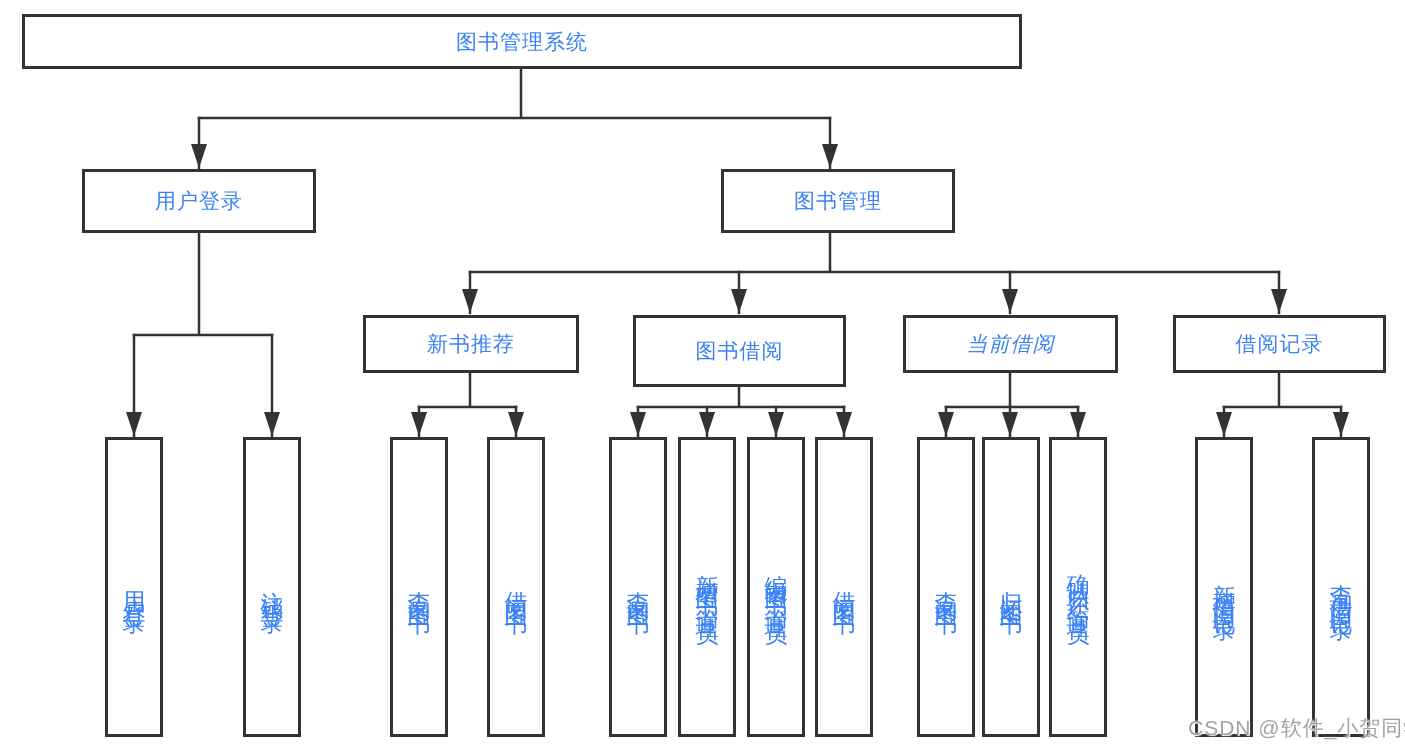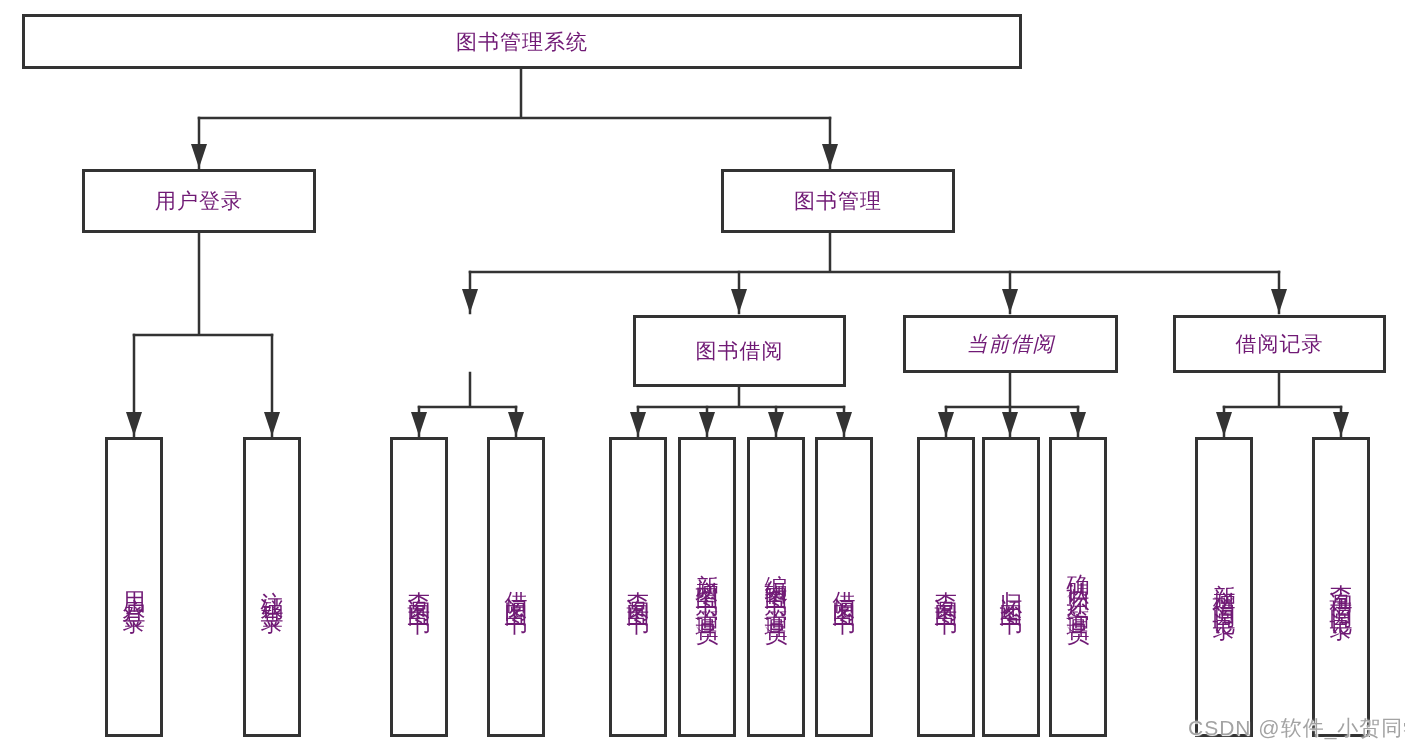--- a/index.html
+++ b/index.html
@@ -26,21 +26,21 @@
     position: absolute;
     box-sizing: border-box;
     border: 3px solid #333333;
     background: #ffffff;
     display: flex;
     align-items: center;
     justify-content: center;
     color: #333333;
   }
   .box .lbl {
-    color: #701a75;
+    color: #3b82f6;
     letter-spacing: 1px;
     white-space: nowrap;
   }
   .h .lbl { font-size: 21px; }
   .leaf {
     top: 437px;
     width: 58px;
     height: 300px;
   }
   .leaf .lbl {
@@ -112,20 +112,23 @@
     <span class="lbl">图书管理系统</span>
   </div>
 
   <div class="box h" style="left:82px; top:169px; width:234px; height:64px;">
     <span class="lbl">用户登录</span>
   </div>
   <div class="box h" style="left:713px; top:169px; width:234px; height:64px;margin-left:8px;">
     <span class="lbl">图书管理</span>
   </div>
 
+  <div class="box h" style="left:363px; top:315px; width:216px; height:58px;">
+    <span class="lbl">新书推荐</span>
+  </div>
   <div class="box h" style="left:633px; top:315px; width:213px; height:72px;">
     <span class="lbl">图书借阅</span>
   </div>
   <div class="box h" style="left:903px; top:315px; width:215px; height:58px;font-style:italic;">
     <span class="lbl">当前借阅</span>
   </div>
   <div class="box h" style="left:1173px; top:315px; width:213px; height:58px;">
     <span class="lbl">借阅记录</span>
   </div>
 

